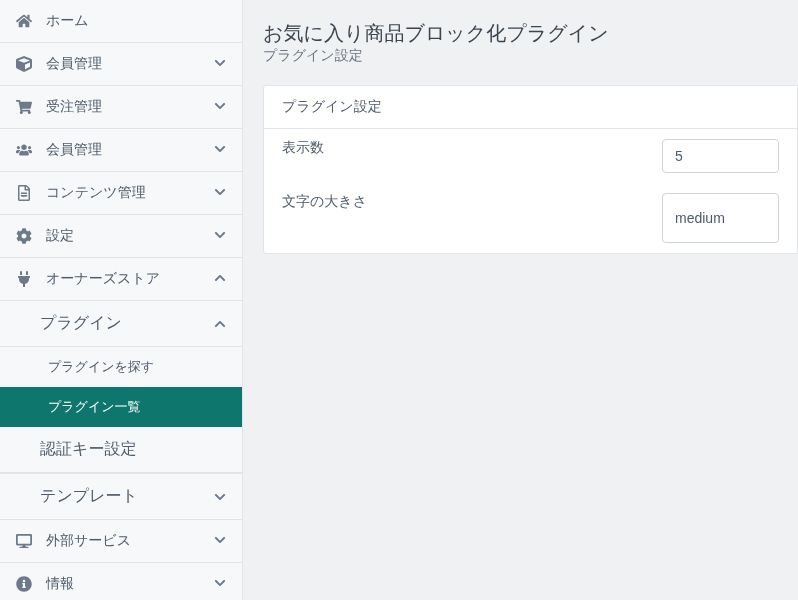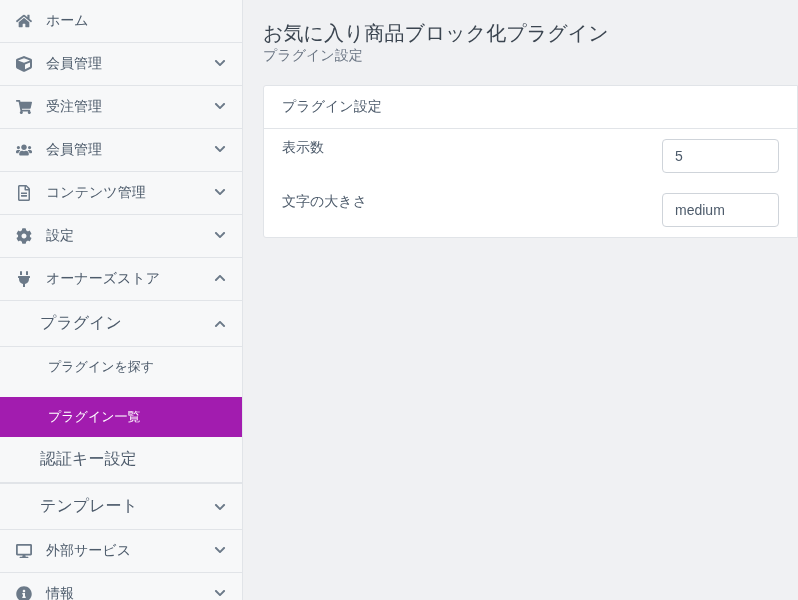--- a/index.html
+++ b/index.html
@@ -51,23 +51,22 @@
   margin-left: auto;
   color: #6c7a89;
 }
 .nav-sub2 {
   padding: 11px 16px 11px 48px;
   cursor: pointer;
   font-size: 13px;
   color: #4d5b6b;
 }
 .nav-sub2.active {
-  background: #a21caf;
+  background: #0f766e;
   color: #fff;
-  margin-top: 10px;
 }
 .main {
   flex: 1;
   padding: 20px 0 0 20px;
   overflow: hidden;
 }
 .page-header {
   display: flex;
   align-items: baseline;
   margin-bottom: 20px;
@@ -109,21 +108,21 @@
 .input-text {
   width: 100%;
   padding: 8px 12px;
   border: 1px solid #cfd4da;
   border-radius: 4px;
   font-size: 14px;
   color: #4d5b6b;
 }
 .select {
   width: 100%;
-  padding: 8px 12px;
+  padding: 16px 12px;
   border: 1px solid #cfd4da;
   border-radius: 4px;
   font-size: 14px;
   color: #4d5b6b;
   background: #fff;
 }
 svg { width: 16px; height: 16px; fill: currentColor; }
 .chevron svg { width: 12px; height: 12px; }
 </style>
 </head>

